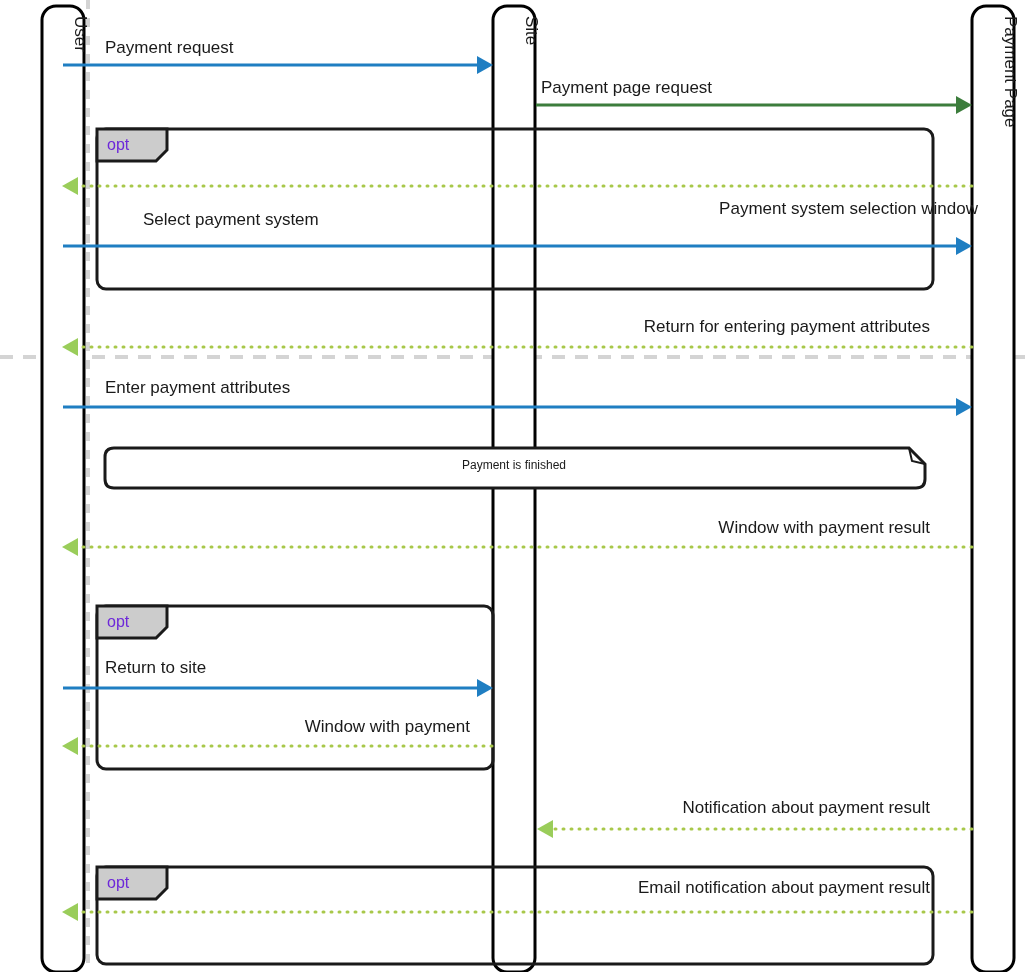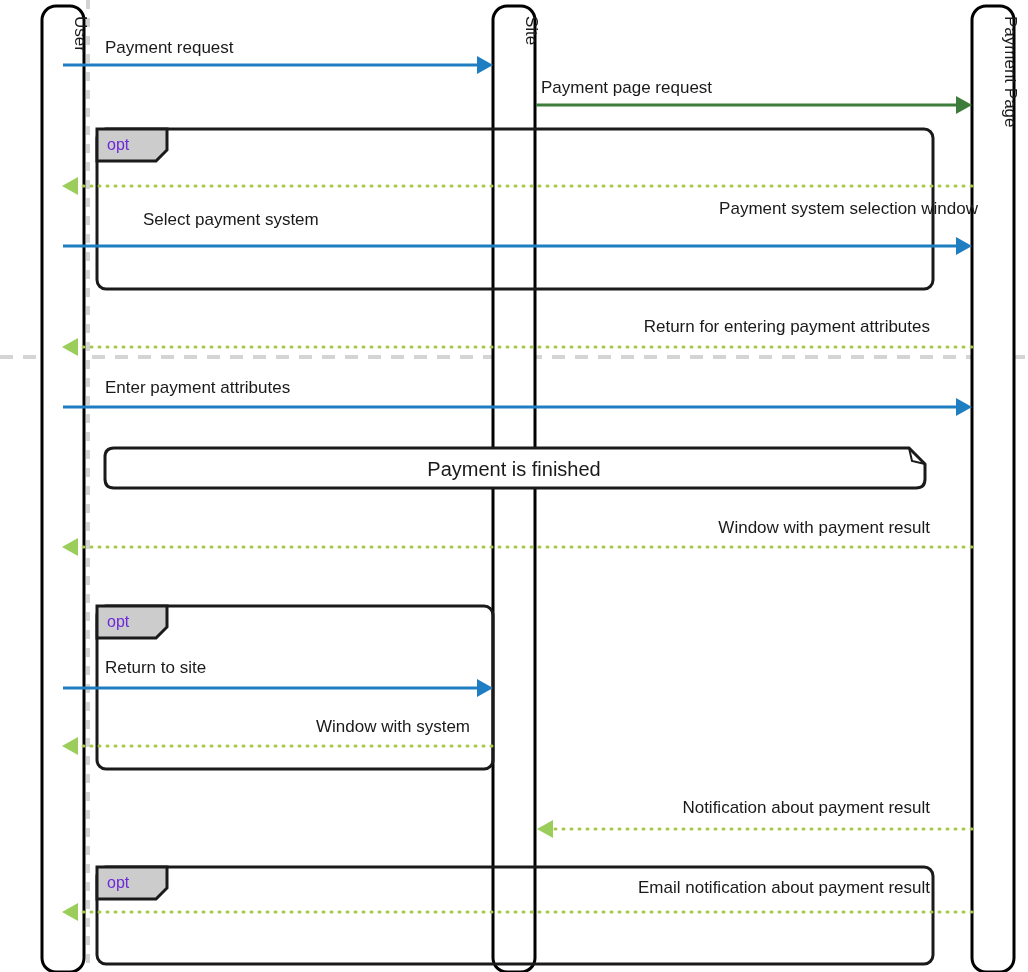--- a/index.html
+++ b/index.html
@@ -29,21 +29,21 @@
     position:absolute;
     font-family:"Liberation Sans",sans-serif;
     font-size:16px;
     color:#6d28d9;
     white-space:nowrap;
     line-height:1;
   }
   .note-label{
     position:absolute;
     font-family:"Liberation Sans",sans-serif;
-    font-size:20px;
+    font-size:12px;
     color:#1a1a1a;
     white-space:nowrap;
     line-height:1;
     transform:translate(-50%,0);
   }
 </style>
 </head>
 <body>
 
 <div id="stage">
@@ -95,18 +95,18 @@
       <div class="opt-label" style="left: 107px; top: 875px;">opt</div>
       <div class="note-label" style="left: 514px; top: 459px;">Payment is finished</div>
       <div class="msg-label" style="left: 105px; top: 39px;">Payment request</div>
       <div class="msg-label" style="left: 541px; top: 79px;">Payment page request</div>
       <div class="msg-label right" style="left: 978px; top: 159px; margin-top: 41px;">Payment system selection window</div>
       <div class="msg-label" style="left: 143px; top: 211px;">Select payment system</div>
       <div class="msg-label right" style="left: 930px; top: 318px;">Return for entering payment attributes</div>
       <div class="msg-label" style="left: 105px; top: 379px;">Enter payment attributes</div>
       <div class="msg-label right" style="left: 930px; top: 519px;">Window with payment result</div>
       <div class="msg-label" style="left: 105px; top: 659px;">Return to site</div>
-      <div class="msg-label right" style="left: 470px; top: 718px;">Window with system</div>
+      <div class="msg-label right" style="left: 470px; top: 718px;">Window with payment</div>
       <div class="msg-label right" style="left: 930px; top: 799px;">Notification about payment result</div>
       <div class="msg-label right" style="left: 930px; top: 879px; text-align: center;">Email notification about payment result</div>
     </div>
 
 </div>
 
 </body></html>

